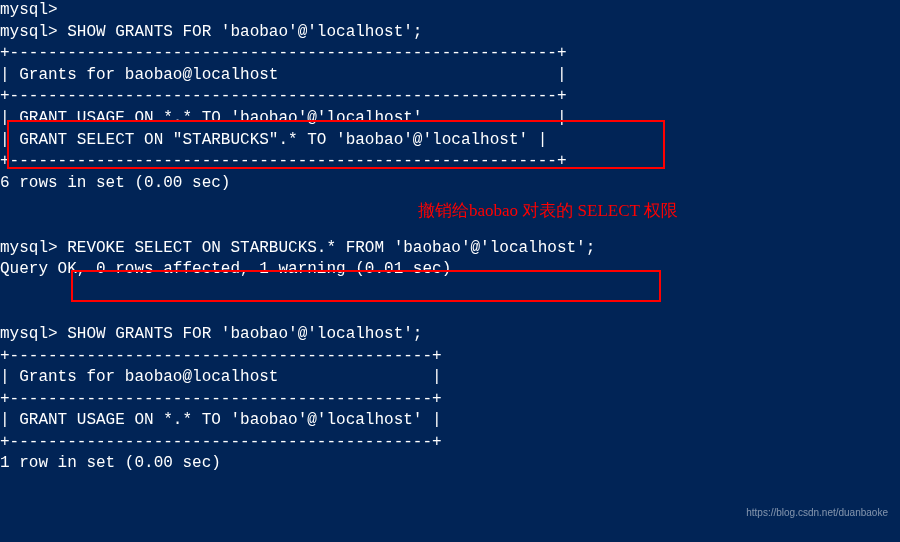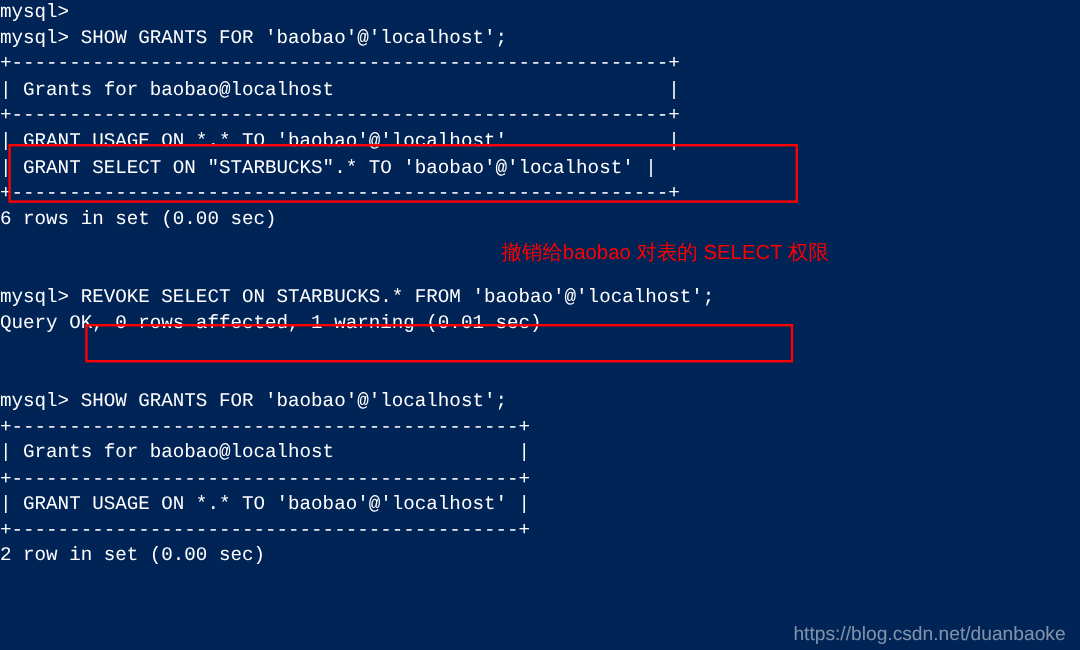--- a/index.html
+++ b/index.html
@@ -33,33 +33,33 @@
     border: 2px solid #ff0000;
     left: 71px;
     top: 270px;
     width: 586px;
     height: 28px;
     pointer-events: none;
   }
   .annotation {
     position: absolute;
     color: #ff0000;
-    font-family: Liberation Sans, sans-serif;
+    font-family: Liberation Serif, serif;
     font-size: 17px;
     left: 418px;
     top: 200px;
     text-align: right;
   }
   .watermark {
     position: absolute;
     right: 12px;
-    bottom: 2px;
+    bottom: 23px;
     color: rgba(255,255,255,0.5);
     font-family: Arial, sans-serif;
-    font-size: 16px;
+    font-size: 10px;
   }
 </style>
 </head>
 <body>
 
 <div class="terminal"><span>mysql&gt;</span>
 <span>mysql&gt; SHOW GRANTS FOR 'baobao'@'localhost';</span>
 <span>+---------------------------------------------------------+</span>
 <span>| Grants for baobao@localhost                             |</span>
 <span>+---------------------------------------------------------+</span>
@@ -72,19 +72,19 @@
 <span>mysql&gt; REVOKE SELECT ON STARBUCKS.* FROM 'baobao'@'localhost';</span>
 <span>Query OK, 0 rows affected, 1 warning (0.01 sec)</span>
 <span></span>
 <span></span>
 <span>mysql&gt; SHOW GRANTS FOR 'baobao'@'localhost';</span>
 <span>+--------------------------------------------+</span>
 <span>| Grants for baobao@localhost                |</span>
 <span>+--------------------------------------------+</span>
 <span>| GRANT USAGE ON *.* TO 'baobao'@'localhost' |</span>
 <span>+--------------------------------------------+</span>
-<span>2 row in set (0.00 sec)</span>
+<span>1 row in set (0.00 sec)</span>
 </div>
 
 <div class="highlight-box1"></div>
 <div class="highlight-box2"></div>
 <div class="annotation">撤销给baobao 对表的 SELECT 权限</div>
 <div class="watermark">https://blog.csdn.net/duanbaoke</div>
 
 </body></html>

